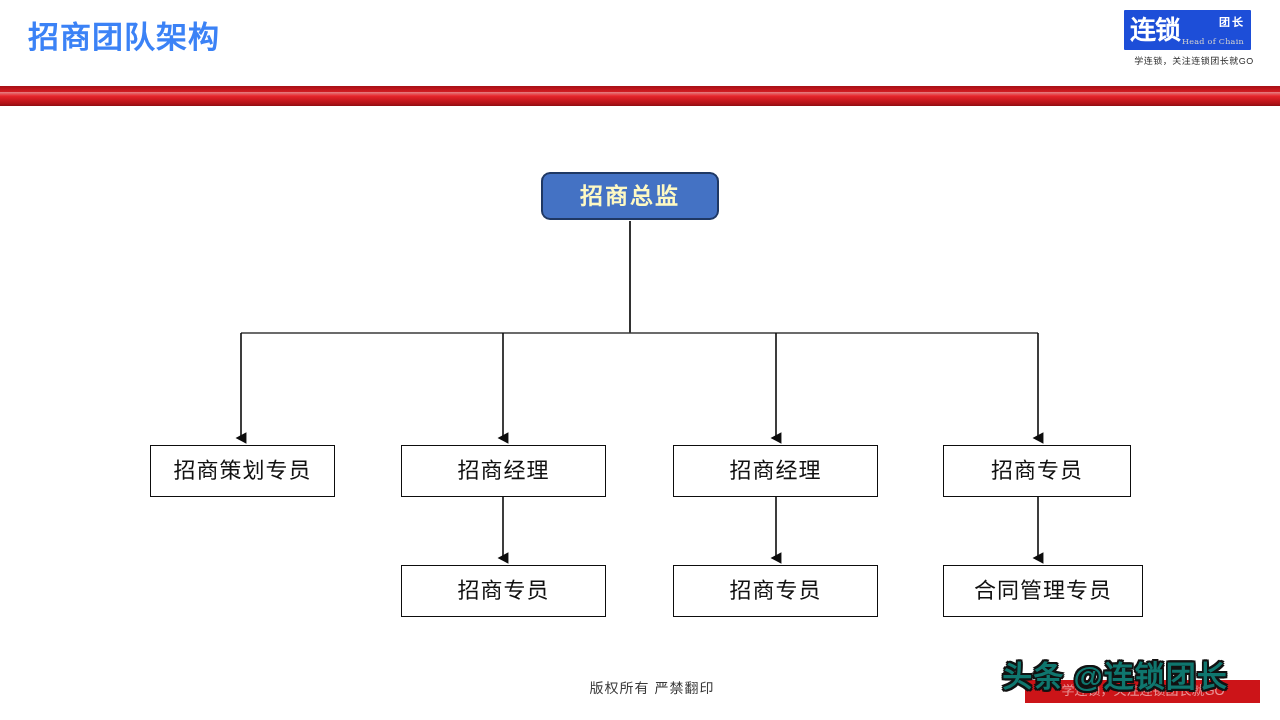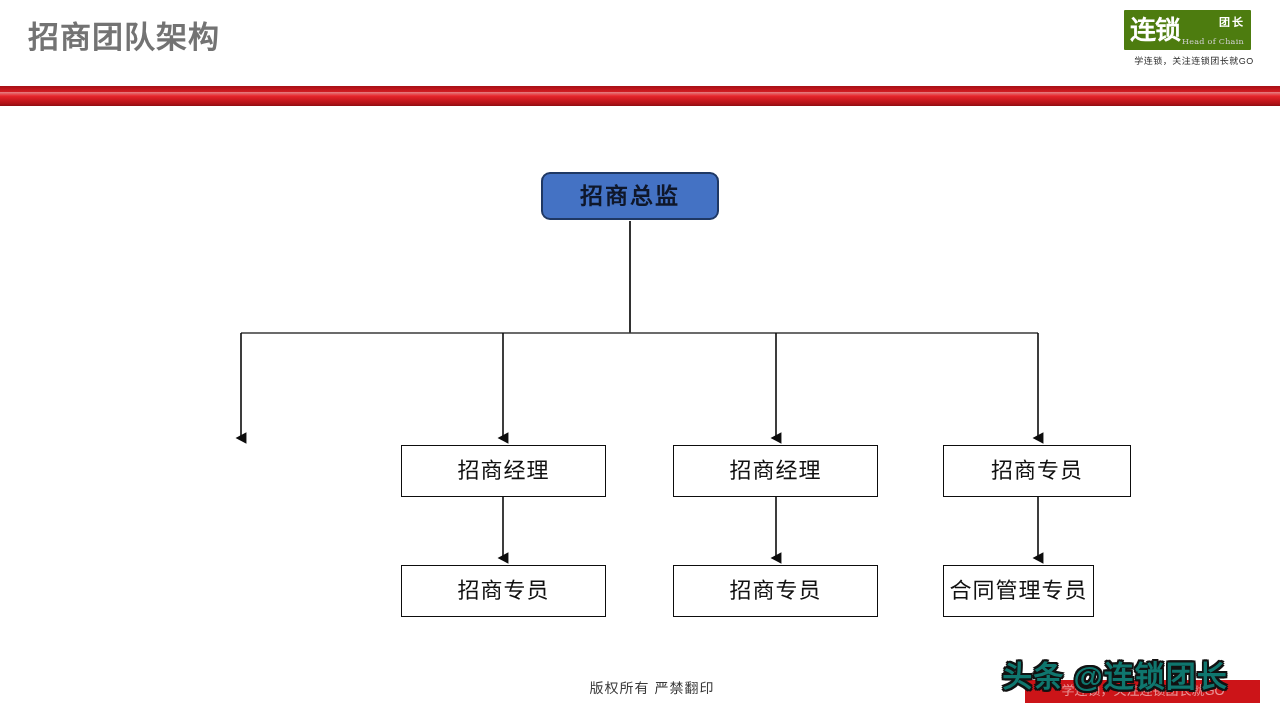--- a/index.html
+++ b/index.html
@@ -25,39 +25,39 @@
     width: 1280px;
     height: 84px;
     background: #ffffff;
   }
   .page-title {
     position: absolute;
     left: 28px;
     top: 16px;
     font-size: 31px;
     font-weight: bold;
-    color: #737373;
+    color: #3b82f6;
     letter-spacing: 1px;
     line-height: 44px;
     white-space: nowrap;
   }
 
   
   .logo-wrap {
     position: absolute;
     right: 16px;
     top: 10px;
     width: 140px;
     text-align: center;
   }
   .logo-box {
     position: relative;
     width: 127px;
     height: 40px;
-    background: #4d7c0f;
+    background: #1d4ed8;
     border-radius: 1px;
     overflow: hidden;
   }
   .logo-main {
     position: absolute;
     left: 6px;
     top: 3px;
     font-size: 26px;
     line-height: 34px;
     font-weight: bold;
@@ -141,21 +141,21 @@
     color: #111111;
     font-size: 22px;
     line-height: 22px;
     letter-spacing: 1px;
     white-space: nowrap;
   }
   .node.root {
     background: #4472c4;
     border: 2px solid #1f3864;
     border-radius: 9px;
-    color: #0f172a;
+    color: #fef9c3;
     font-weight: bold;
     font-size: 23px;
     letter-spacing: 2px;
   }
 
   
   .footer-copyright {
     position: absolute;
     left: 12px;
     top: 678px;
@@ -253,27 +253,28 @@
       <path d="M776,227 L776,332" stroke="#0d0d0d" stroke-width="1.6" fill="none" marker-end="url(#arw)"></path>
       <path d="M1038,227 L1038,332" stroke="#0d0d0d" stroke-width="1.6" fill="none" marker-end="url(#arw)"></path>
 
       <path d="M503,390 L503,452" stroke="#0d0d0d" stroke-width="1.6" fill="none" marker-end="url(#arw)"></path>
       <path d="M776,390 L776,452" stroke="#0d0d0d" stroke-width="1.6" fill="none" marker-end="url(#arw)"></path>
       <path d="M1038,390 L1038,452" stroke="#0d0d0d" stroke-width="1.6" fill="none" marker-end="url(#arw)"></path>
     </svg>
 
     <div class="node root" style="left:541px; top:66px; width:178px; height:48px;">招商总监</div>
 
+    <div class="node" style="left:150px; top:339px; width:185px; height:52px;">招商策划专员</div>
     <div class="node" style="left:401px; top:339px; width:205px; height:52px;">招商经理</div>
     <div class="node" style="left:673px; top:339px; width:205px; height:52px;">招商经理</div>
     <div class="node" style="left:943px; top:339px; width:188px; height:52px;">招商专员</div>
 
     <div class="node" style="left:401px; top:459px; width:205px; height:52px;">招商专员</div>
     <div class="node" style="left:673px; top:459px; width:205px; height:52px;">招商专员</div>
-    <div class="node" style="left:943px; top:459px; width:151px; height:52px;">合同管理专员</div>
+    <div class="node" style="left:943px; top:459px; width:200px; height:52px;">合同管理专员</div>
   </div>
 
   <div class="footer-copyright">版权所有  严禁翻印</div>
 
   <div class="watermark">
     <div class="wm-band"></div>
     <div class="wm-ghost">学连锁，关注连锁团长就GO</div>
     <div class="wm-text">头条 @连锁团长</div>
   </div>
 

